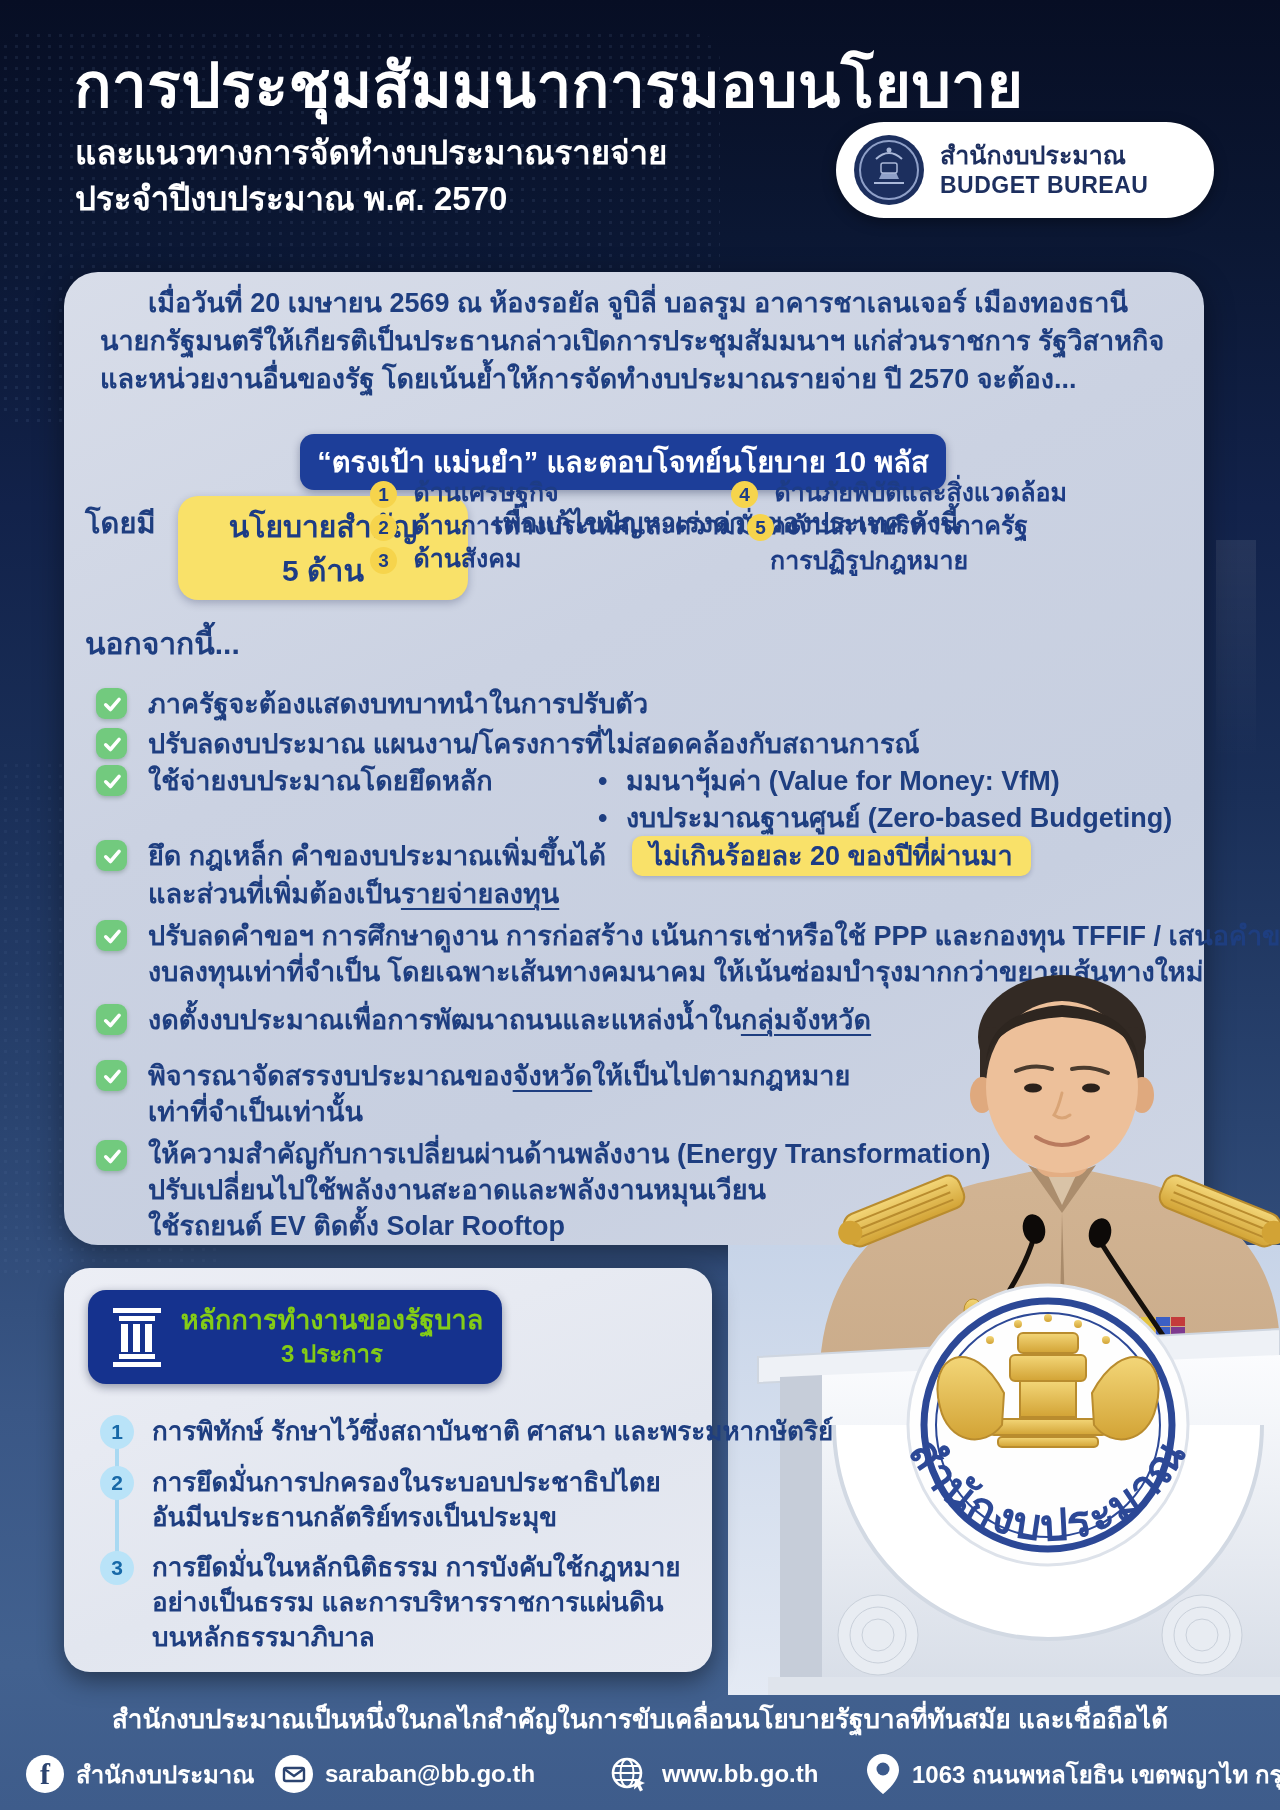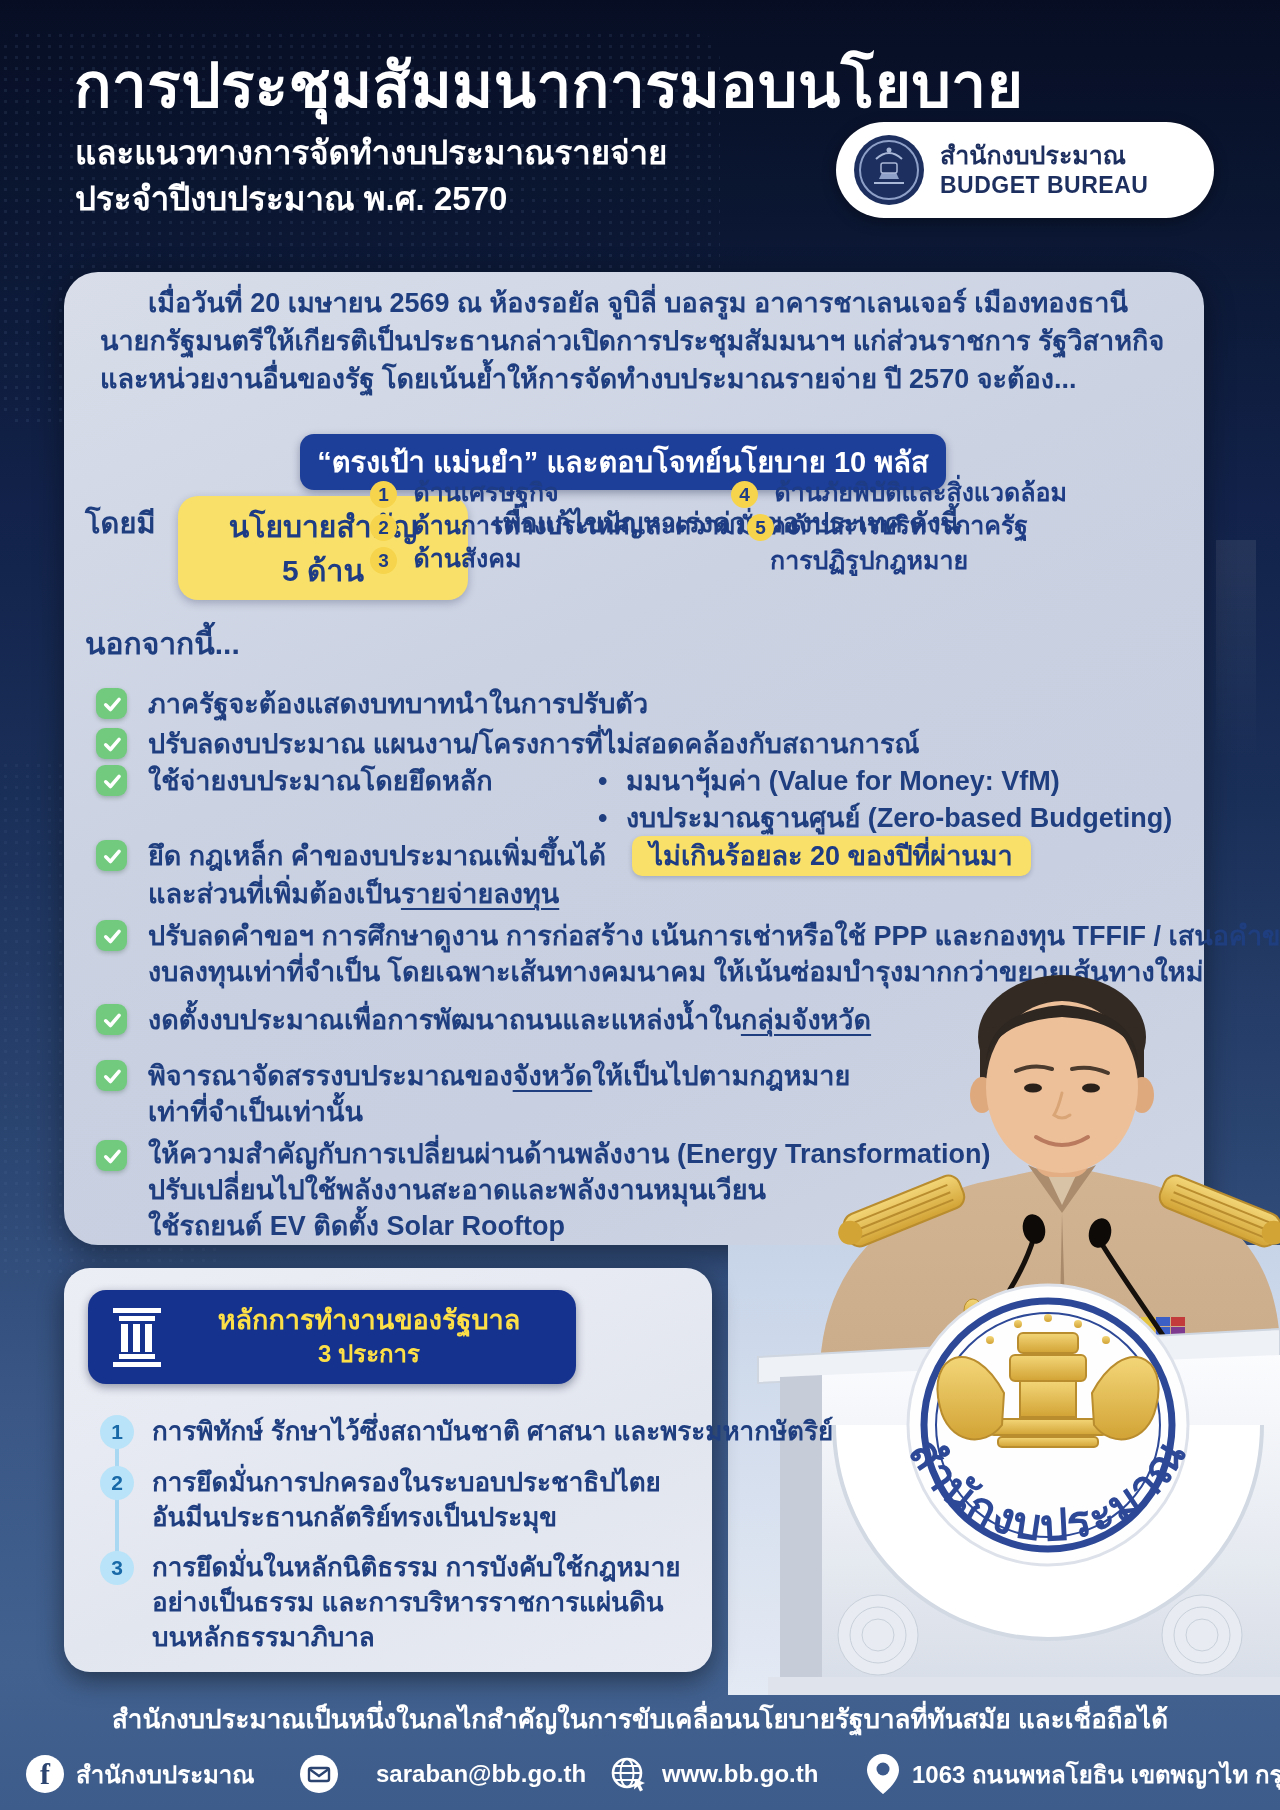--- a/index.html
+++ b/index.html
@@ -36,21 +36,21 @@
     text-align:center;line-height:27px;display:inline-block;}
   .plabel{font-size:25px;font-weight:800;color:#1d3c85;}
   .heading2{left:85px;top:620px;font-size:30px;font-weight:800;}
   .chk{width:31px;height:31px;border-radius:9px;background:#72ca7e;display:flex;align-items:center;justify-content:center;box-shadow:0 2px 4px rgba(20,60,30,.25);}
   .ctext{font-size:27px;font-weight:600;color:#1e3e80;line-height:36px;}
   .hl{display:inline-block;background:#f9e169;border-radius:10px;padding:2px 18px;margin-left:18px;font-weight:800;color:#1d3c85;box-shadow:0 2px 5px rgba(10,20,60,.2);}
   .bullet{color:#1e3e80;font-size:27px;font-weight:700;}
   
   .pcard{left:64px;top:1268px;width:648px;height:404px;border-radius:26px;
     background:linear-gradient(160deg,#eceef5 0%,#e2e6ef 60%,#e7eaf2 100%);box-shadow:0 8px 26px rgba(0,0,0,.45);}
-  .phead{left:88px;top:1290px;width:488px;height:94px;border-radius:18px;background:#15328e;color:#fde047;
+  .phead{left:88px;top:1290px;width:414px;height:94px;border-radius:18px;background:#15328e;color:#84cc16;
     display:flex;align-items:center;box-shadow:0 3px 10px rgba(5,15,50,.4);}
   .phead .ptxt{flex:1;text-align:center;line-height:34px;}
   .ph1{font-size:27px;font-weight:800;}
   .ph2{font-size:24px;font-weight:800;}
   .pcircle{width:34px;height:34px;border-radius:50%;background:#b9e3f8;color:#1769a8;font-size:21px;font-weight:800;
     text-align:center;line-height:34px;}
   .pitem{font-size:26px;font-weight:600;color:#1e3e80;line-height:35px;}
   .pline{left:115px;width:4px;background:#a9d9f2;border-radius:2px;}
   
   .tagline{left:0;top:1698px;width:1280px;text-align:center;color:#fff;font-size:26px;font-weight:800;}
@@ -363,21 +363,21 @@
   <div class="abs pitem nowrap" style="left:152px;top:1585px;">อย่างเป็นธรรม และการบริหารราชการแผ่นดิน</div>
   <div class="abs pitem nowrap" style="left:152px;top:1620px;">บนหลักธรรมาภิบาล</div>
 
   <div class="abs tagline nowrap">สำนักงบประมาณเป็นหนึ่งในกลไกสำคัญในการขับเคลื่อนนโยบายรัฐบาลที่ทันสมัย และเชื่อถือได้</div>
 
   <div class="contact" style="left:26px;">
     <span class="fbc">f</span>
     <span class="lbl nowrap">สำนักงบประมาณ</span>
   </div>
 
-  <div class="contact" style="left:300px;gap:26px;">
+  <div class="contact" style="left:275px;">
     <svg width="38" height="38" viewBox="0 0 38 38">
       <circle cx="19" cy="19" r="19" fill="#ffffff"></circle>
       <rect x="9" y="13" width="20" height="13" rx="2" fill="none" stroke="#2c4470" stroke-width="2.4"></rect>
       <path d="M10,14.5 L19,21 L28,14.5" fill="none" stroke="#2c4470" stroke-width="2.4" stroke-linecap="round"></path>
     </svg>
     <span class="lbl nowrap">saraban@bb.go.th</span>
   </div>
 
   <div class="contact" style="left:608px;align-items:center;">
     <svg width="42" height="42" viewBox="0 0 42 42">

